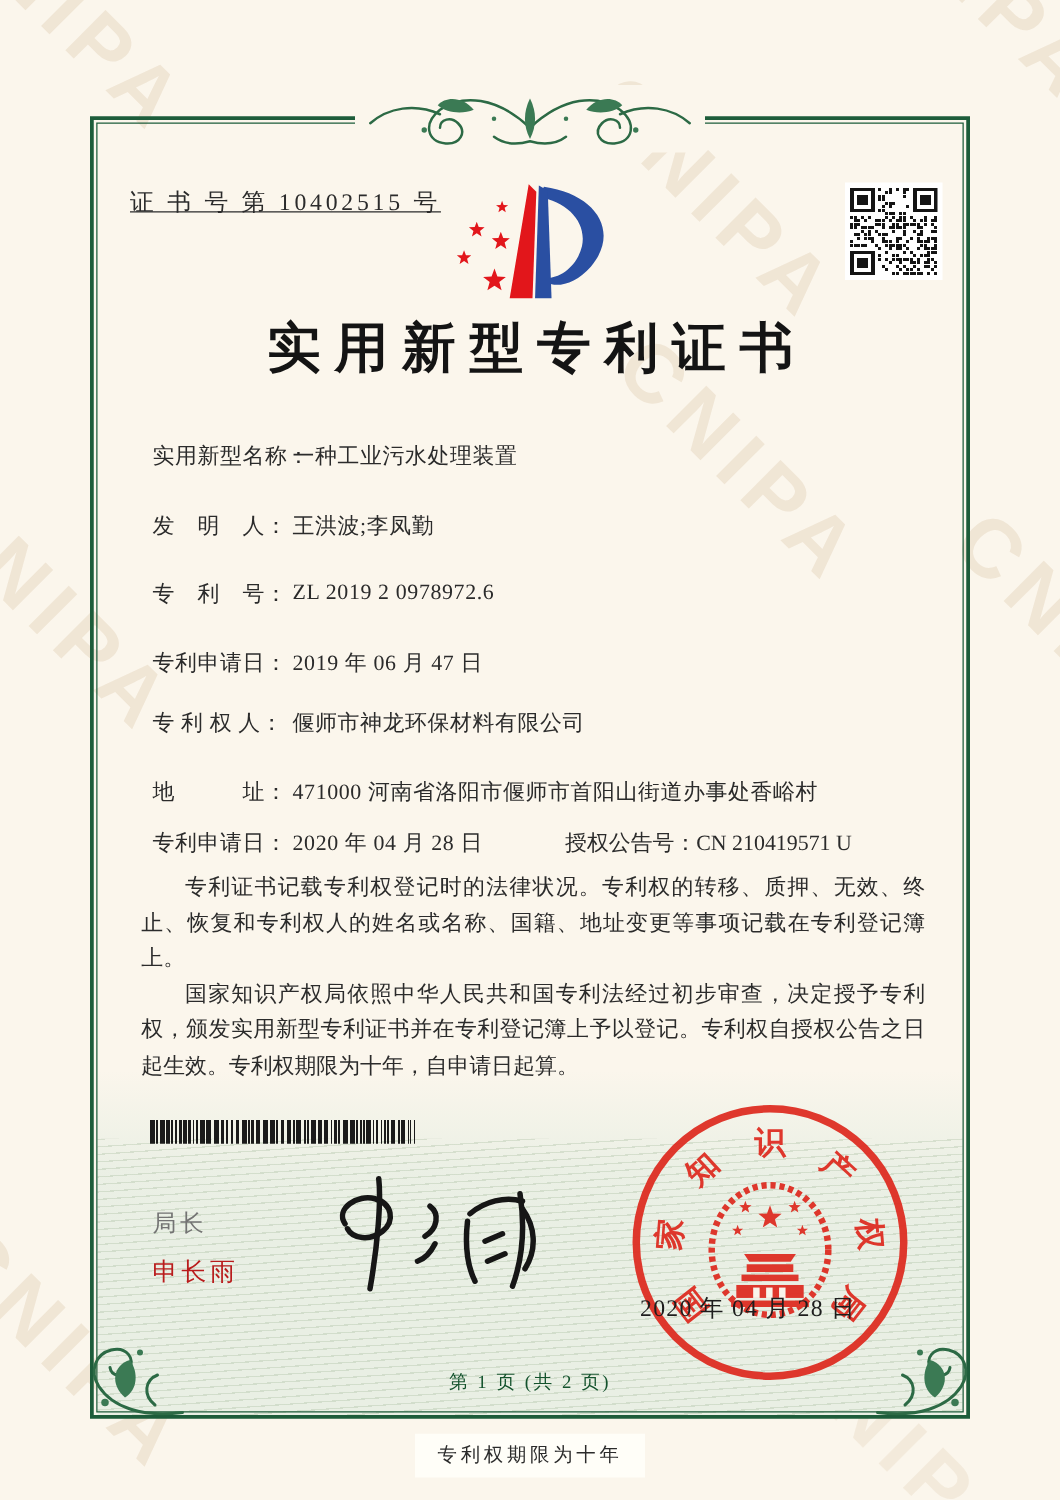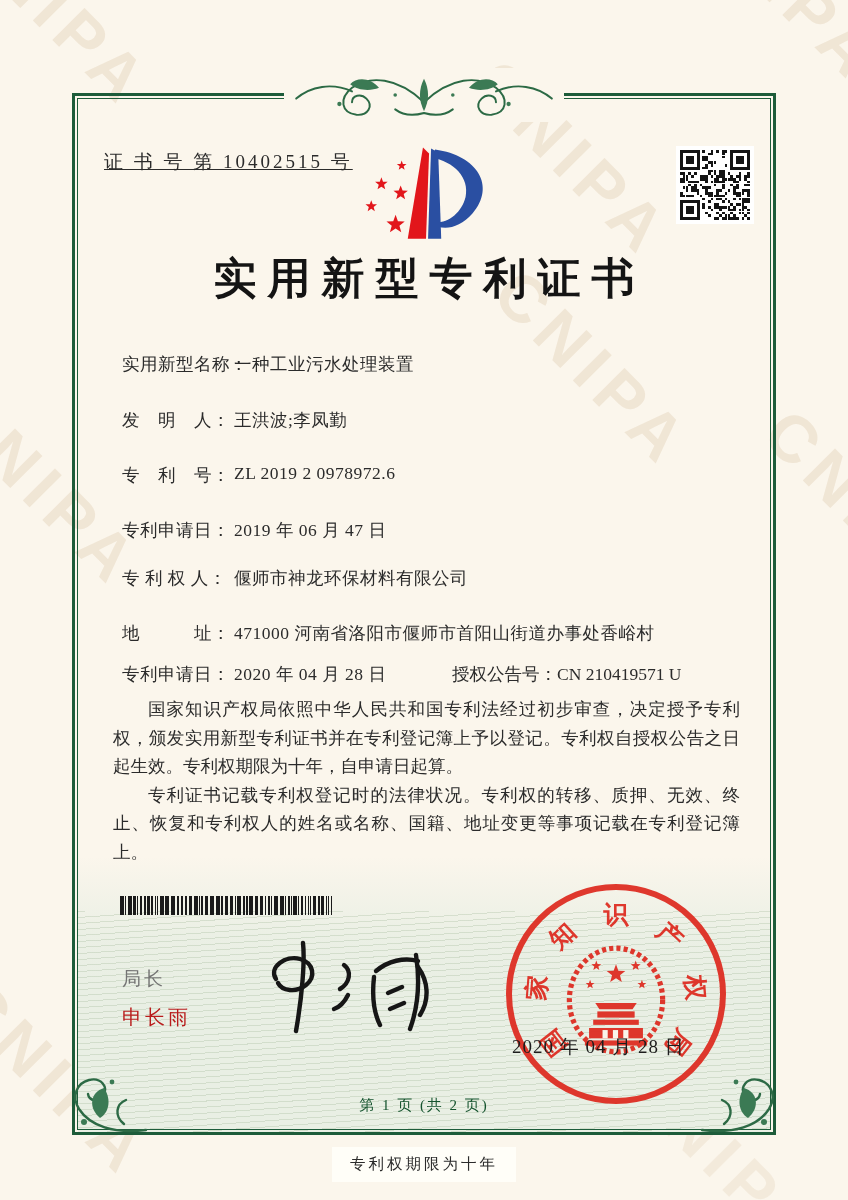--- a/index.html
+++ b/index.html
@@ -412,22 +412,22 @@
   <div class="field-row" style="top:310px">
     <span class="f-label">专利申请日：</span>
     <span class="f-value">2020 年 04 月 28 日</span>
     <span class="pair2">
       <span>授权公告号：</span><span>CN 210419571 U</span>
     </span>
   </div>
 </div>
 
 <div class="paragraphs">
+  <p>专利证书记载专利权登记时的法律状况。专利权的转移、质押、无效、终止、恢复和专利权人的姓名或名称、国籍、地址变更等事项记载在专利登记簿上。</p>
   <p>国家知识产权局依照中华人民共和国专利法经过初步审查，决定授予专利权，颁发实用新型专利证书并在专利登记簿上予以登记。专利权自授权公告之日起生效。专利权期限为十年，自申请日起算。</p>
-  <p>专利证书记载专利权登记时的法律状况。专利权的转移、质押、无效、终止、恢复和专利权人的姓名或名称、国籍、地址变更等事项记载在专利登记簿上。</p>
 </div>
 
 <div class="barcode">
   <svg id="barcode-svg" width="216" height="19" viewBox="0 0 216 19" shape-rendering="crispEdges">
       <rect x="0" y="0" width="4" height="19" fill="#1a1a1a"></rect>
       <rect x="5" y="0" width="1" height="19" fill="#1a1a1a"></rect>
       <rect x="8" y="0" width="4" height="19" fill="#1a1a1a"></rect>
       <rect x="13" y="0" width="3" height="19" fill="#1a1a1a"></rect>
       <rect x="17" y="0" width="1" height="19" fill="#1a1a1a"></rect>
       <rect x="20" y="0" width="1.5" height="19" fill="#1a1a1a"></rect>

